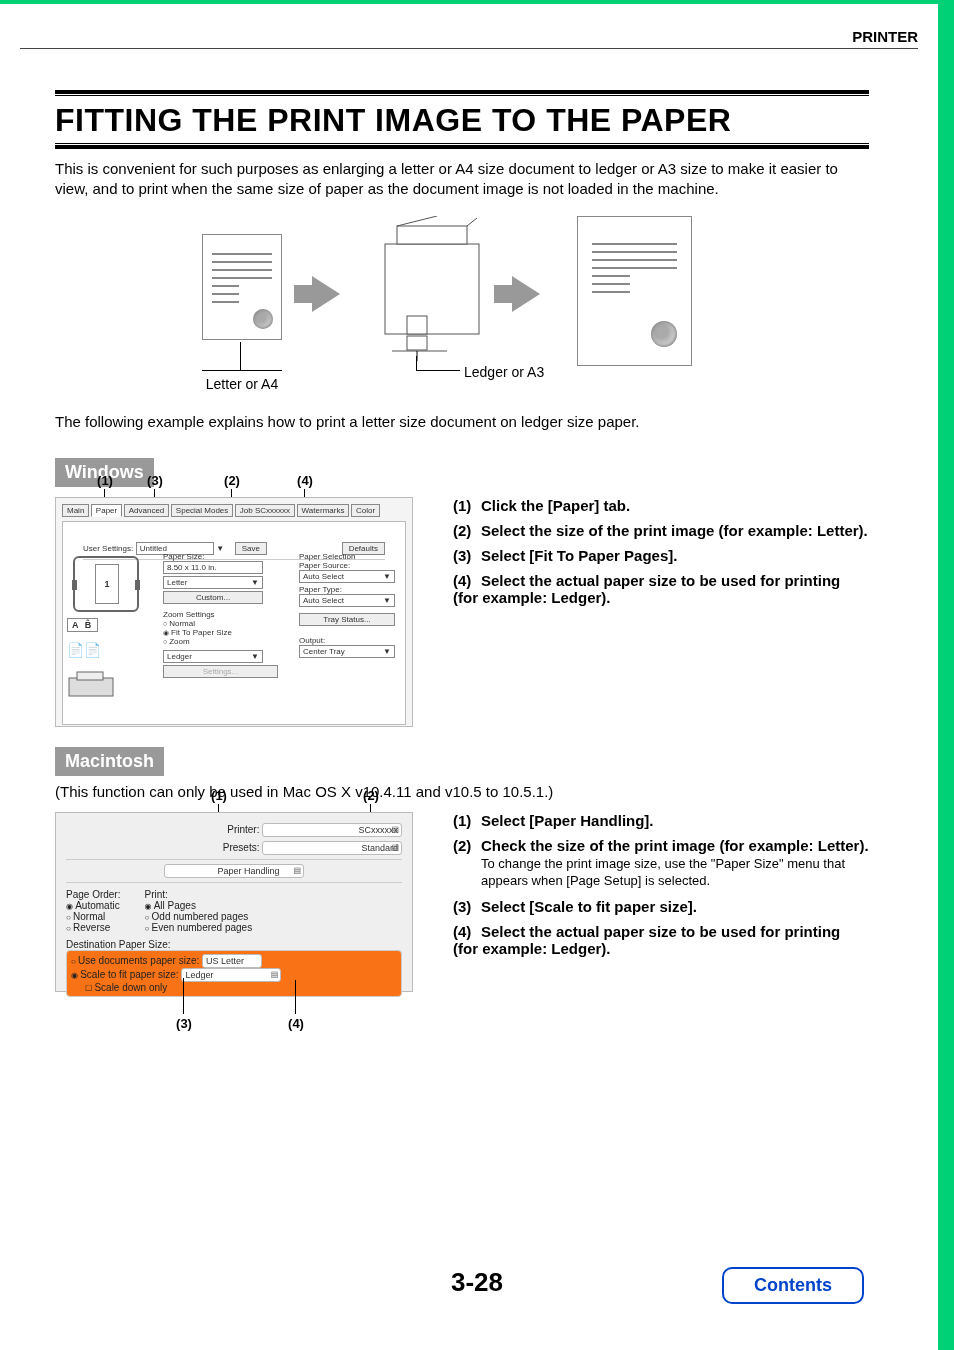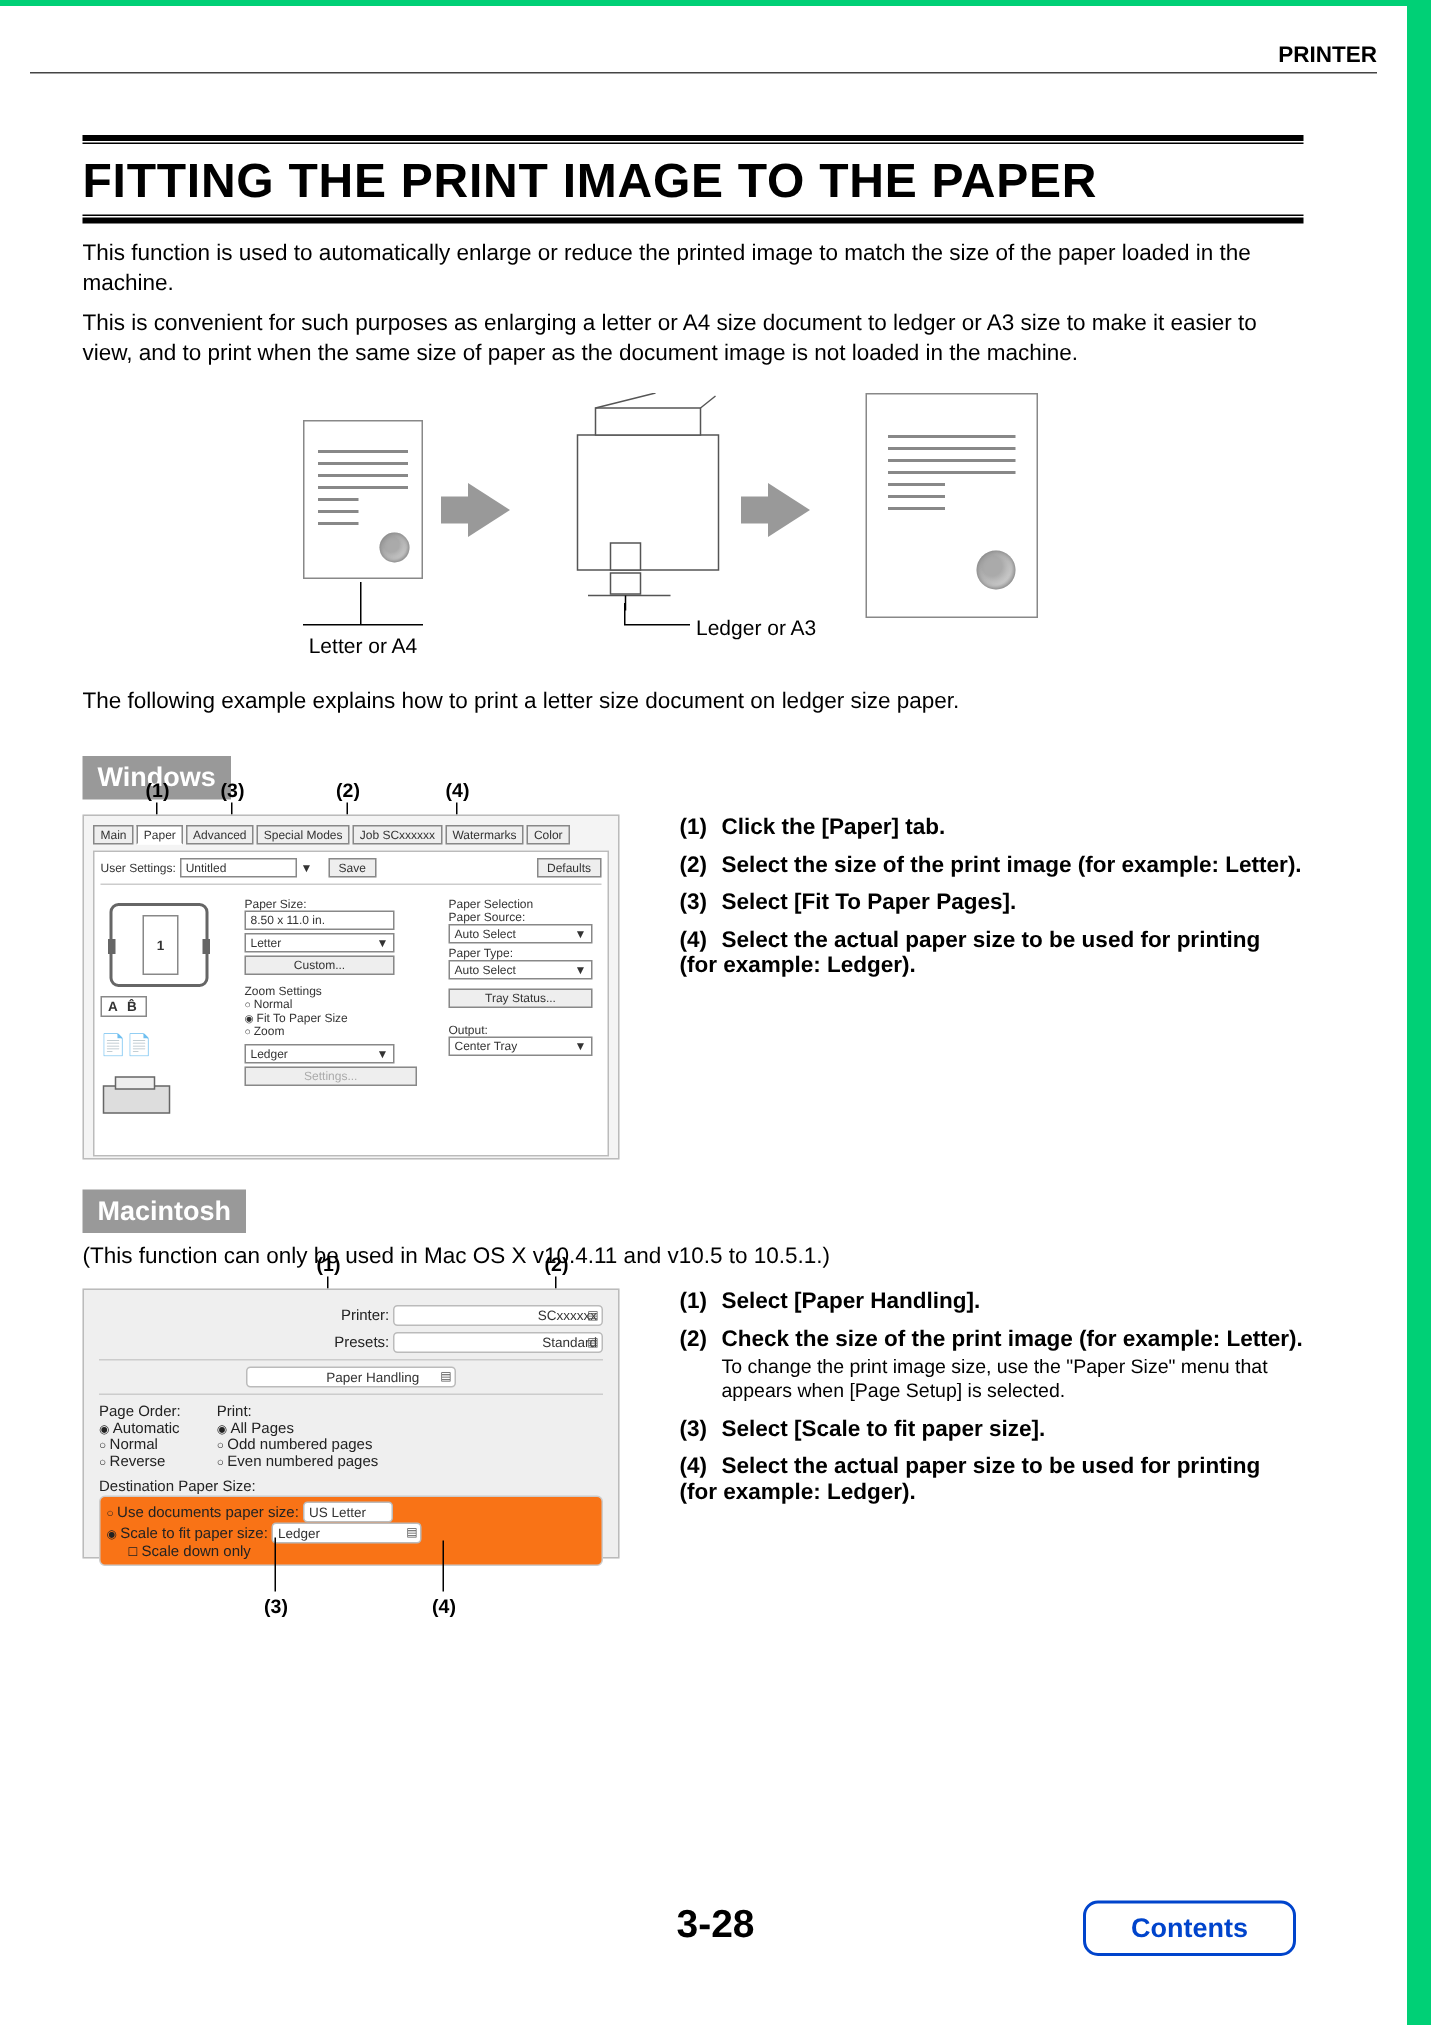--- a/index.html
+++ b/index.html
@@ -122,21 +122,20 @@
   <div class="green-top"></div>
   <div class="printer-label">PRINTER</div>
   <div class="thin-line"></div>
 </div>
 
 <div class="page">
   <div class="dbl-rule"></div>
   <h1>FITTING THE PRINT IMAGE TO THE PAPER</h1>
   <div class="title-underline"></div>
 
-  <p class="body">This function is used to automatically enlarge or reduce the printed image to match the size of the paper loaded in the machine.</p>
   <p class="body">This is convenient for such purposes as enlarging a letter or A4 size document to ledger or A3 size to make it easier to view, and to print when the same size of paper as the document image is not loaded in the machine.</p>
 
   
   <div class="diagram">
 
     <div class="doc-box" style="left:0; top:18px; width:80px; height:106px;">
       <div class="doc-lines">
         <div class="ln"></div>
           <div class="ln"></div>
           <div class="ln"></div>
@@ -203,21 +202,21 @@
       <div class="shot" style="width:358px; height:230px; padding:6px;">
         <div style="margin-bottom:4px;">
           <span class="win-tab">Main</span>
           <span class="win-tab active">Paper</span>
           <span class="win-tab">Advanced</span>
           <span class="win-tab">Special Modes</span>
           <span class="win-tab">Job SCxxxxxx</span>
           <span class="win-tab">Watermarks</span>
           <span class="win-tab">Color</span>
         </div>
-        <div style="background:#fff; border:1px solid #bbb; height:204px; padding:4px; position:relative;">
+        <div style="background:#fff; border:1px solid #bbb; height:204px; padding:20px; position:relative;">
           <div style="margin-bottom:4px;">
             <span class="win-label">User Settings:</span>
             <span class="win-field" style="width:78px;">Untitled</span>
             <span style="font-size:8px;">▼</span>
             <span class="win-btn" style="margin-left:8px;">Save</span>
             <span class="win-btn" style="float:right;">Defaults</span>
           </div>
           <hr style="border:none;border-top:1px solid #ccc; margin:4px 0;">
 
           <div style="position:absolute; left:4px; top:34px; width:90px;">

